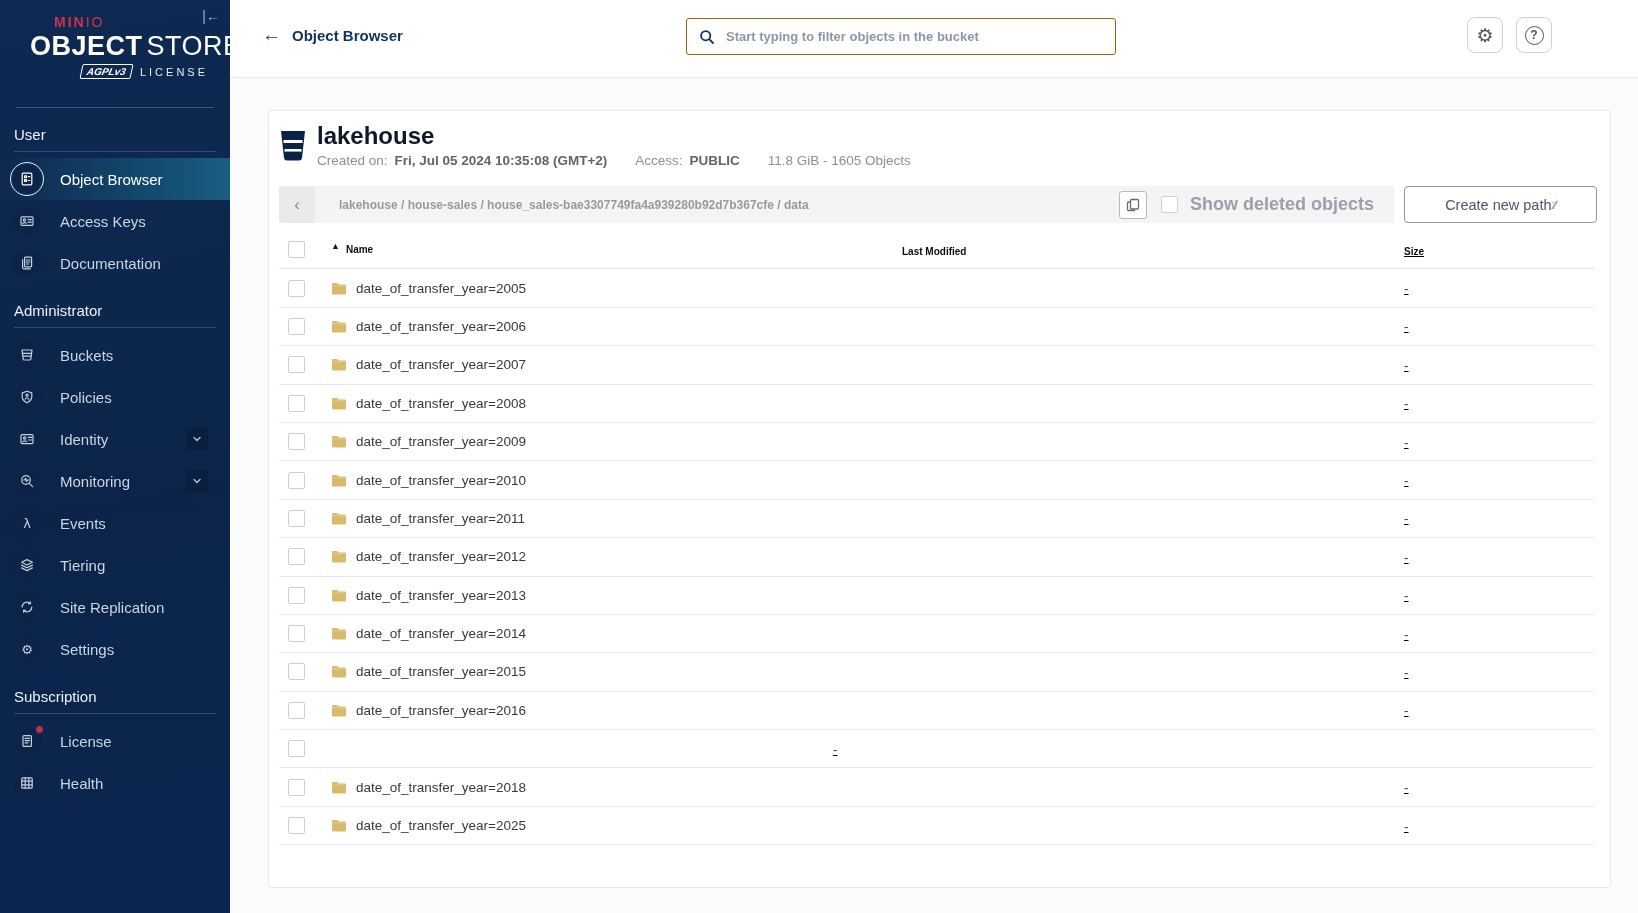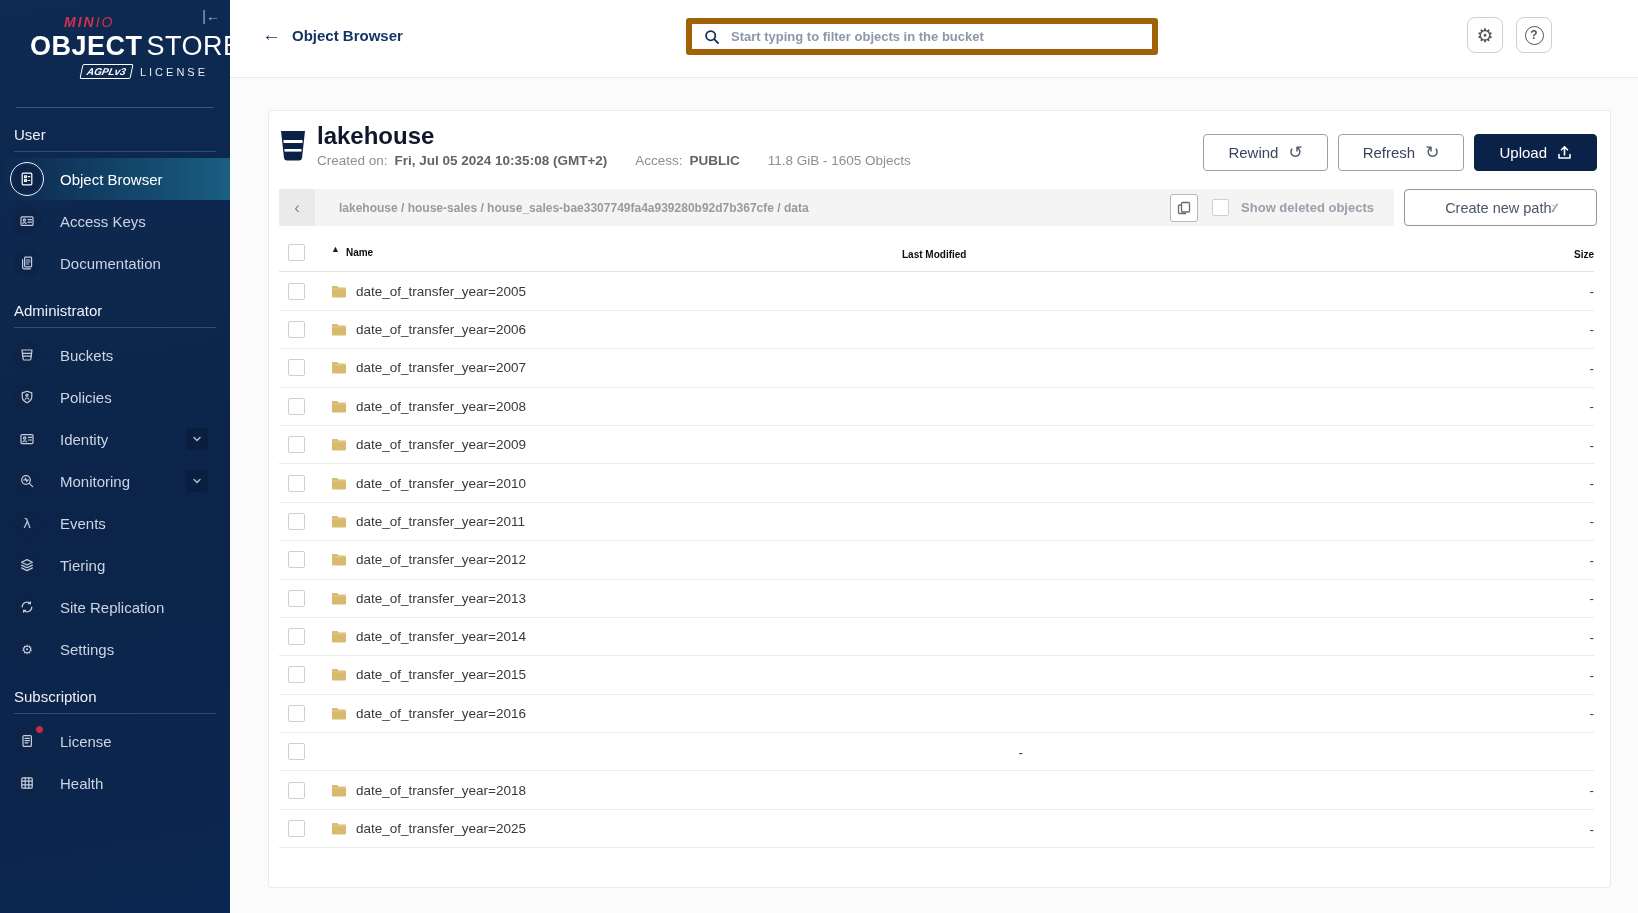--- a/index.html
+++ b/index.html
@@ -7,21 +7,21 @@
     font-family:"Liberation Sans", sans-serif; background:#fbfbfb; }
 
   
   .sidebar { position:absolute; left:0; top:0; width:230px; height:913px;
     background:linear-gradient(170deg,#0e2a52 0%,#0c2449 55%,#0b2650 100%);
     color:#ccd4e0; z-index:5; }
   .collapse-btn { position:absolute; top:8px; right:10px; color:#9fb0c6;
     font-size:14px; cursor:pointer; }
   .logo-block { padding:14px 18px 12px 30px; position:relative; }
   .logo-minio { color:#d0314b; font-weight:bold; font-size:14px;
-    letter-spacing:2px; margin-left:34px;font-style:italic; }
+    letter-spacing:2px; margin-left:24px; }
   .logo-minio .thin { font-weight:400; }
   .logo-product { color:#ffffff; font-size:27px; letter-spacing:.5px;
     white-space:nowrap; margin-top:1px; }
   .logo-product .b { font-weight:700; }
   .logo-product .t { font-weight:100; margin-left:4px; }
   .logo-license-row { display:flex; align-items:center; justify-content:flex-end;
     margin-top:2px; gap:8px; padding-right:4px; }
   .agpl-badge { border:1.5px solid #fff; color:#fff; transform:skewX(-12deg);
     font-size:10px; font-weight:bold; font-style:italic; padding:1px 5px;
     border-radius:2px; }
@@ -52,22 +52,22 @@
     stroke-linejoin:round; }
   .side-item.active svg.si { stroke:#ffffff; }
 
   
   .topbar { position:absolute; left:230px; top:0; width:1408px; height:78px;
     background:#ffffff; border-bottom:1px solid #e9e9e9; }
   .back-arrow { position:absolute; left:32px; top:24px; font-size:19px;
     color:#12335f; cursor:pointer; }
   .topbar-title { position:absolute; left:62px; top:27px; font-size:15px;
     font-weight:bold; color:#12335f; }
-  .search-box { position:absolute; left:456px; top:18px; width:472px; height:37px;
-    background:#fff; border:6px solid #a16207; border-radius:3px;
+  .search-box { position:absolute; left:456px; top:18px; width:430px; height:37px;
+    background:#fff; border:1px solid #a16207; border-radius:3px;
     display:flex; align-items:center; padding:0 12px; }
   .search-box input { border:none; outline:none; flex:1; margin-left:11px;
     font-size:13px; font-weight:bold; color:#33405c;
     font-family:"Liberation Sans", sans-serif; background:transparent; }
   .search-box input::placeholder { color:#8d97a9; }
   .top-icon-btn { position:absolute; top:17px; width:36px; height:36px;
     border:1px solid #cfcfcf; border-radius:8px; background:#fff; color:#555;
     display:flex; align-items:center; justify-content:center; cursor:pointer; }
   .top-icon-btn.gear { left:1237px; font-size:19px; }
   .top-icon-btn.help { left:1286px; }
@@ -101,36 +101,36 @@
     display:flex; align-items:center; justify-content:center; color:#8a8a8a;
     font-size:17px; cursor:pointer; }
   .crumb-text { margin-left:24px; font-size:12px; font-weight:bold; color:#9a9a9a;
     flex:1; white-space:nowrap; overflow:hidden; }
   .copy-btn { width:28px; height:28px; border:1px solid #b9b9b9; border-radius:3px;
     background:#fff; display:flex; align-items:center; justify-content:center;
     cursor:pointer; margin-right:14px; }
   .deleted-toggle { display:flex; align-items:center; gap:12px; margin-right:20px; }
   .checkbox { width:17px; height:17px; border:1.5px solid #cfcfcf; border-radius:2px;
     background:#fff; cursor:pointer; flex:0 0 17px; }
-  .deleted-label { font-size:13px; font-weight:bold; color:#9aa0ab; }
+  .deleted-label { font-size:18px; font-weight:bold; color:#9aa0ab; }
   .create-path-btn { height:37px; width:193px; border:1px solid #8f959e;
     border-radius:4px; background:#fff; color:#4a5568; font-size:14.5px;
     display:flex; align-items:center; justify-content:center; gap:0;
     cursor:pointer; font-family:"Liberation Sans", sans-serif; }
   .path-glyph { font-size:12px; color:#8a90a0; letter-spacing:-1px; }
 
   
   .obj-table { margin:8px 16px 0 10px; }
   .t-row { display:flex; align-items:center; height:38.4px;
     border-bottom:1px solid #eaeaea; }
   .t-head { border-bottom:1px solid #e3e3e3; }
   .cell-check { flex:0 0 52px; padding-left:9px; }
   .cell-name { flex:1 1 auto; display:flex; align-items:center; min-width:0; }
   .cell-mod { flex:0 0 502px; }
-  .cell-size { flex:0 0 190px; text-align:right; }
+  .cell-size { flex:0 0 190px; text-align:left;text-decoration:underline; }
   .t-head .h { font-size:10px; font-weight:bold; color:#0d0d0d; }
   .sort-arrow { font-size:9px; color:#1a1a1a; margin-right:6px; position:relative;
     top:-4px; }
   .row-name { font-size:13.5px; color:#393939; margin-left:9px; white-space:nowrap; }
   .size-dash { font-size:13.5px; color:#3a3a3a; }
 </style>
 </head>
 <body>
 
 <div class="sidebar">
@@ -333,37 +333,20 @@
       <div class="bucket-meta">
         <span>Created on:</span>
         <span class="strong">Fri, Jul 05 2024 10:35:08 (GMT+2)</span>
         <span class="sp"></span>
         <span>Access:</span>
         <span class="strong">PUBLIC</span>
         <span class="sp"></span>
         <span>11.8 GiB - 1605 Objects</span>
       </div>
     </div>
-    <div class="header-actions">
-      <button class="btn">
-        <span>Rewind</span>
-          <span class="bicon">↺</span>
-      </button>
-      <button class="btn">
-        <span>Refresh</span>
-          <span class="bicon">↻</span>
-      </button>
-      <button class="btn primary">
-        <span>Upload</span>
-        <svg width="15" height="15" viewBox="0 0 15 15" style="stroke:#fff;stroke-width:1.6;fill:none;stroke-linecap:round;stroke-linejoin:round;">
-          <path d="M2 9.5 v3.5 h11 V9.5"></path>
-            <path d="M7.5 10 V2 M4.5 4.8 L7.5 1.8 10.5 4.8"></path>
-        </svg>
-      </button>
-    </div>
   </div>
 
   <div class="browse-row">
     <div class="crumb-strip">
       <div class="crumb-back">‹</div>
       <div class="crumb-text">lakehouse / house-sales / house_sales-bae3307749fa4a939280b92d7b367cfe / data</div>
       <div class="copy-btn">
         <svg width="14" height="14" viewBox="0 0 14 14" style="stroke:#6a6a6a;stroke-width:1.3;fill:none;stroke-linejoin:round;">
           <rect x="4.5" y="1.5" width="8" height="9.5" rx="1"></rect>
           <path d="M4.5 4 H2.5 a1 1 0 0 0-1 1 v6.5 a1 1 0 0 0 1 1 H9"></path>

